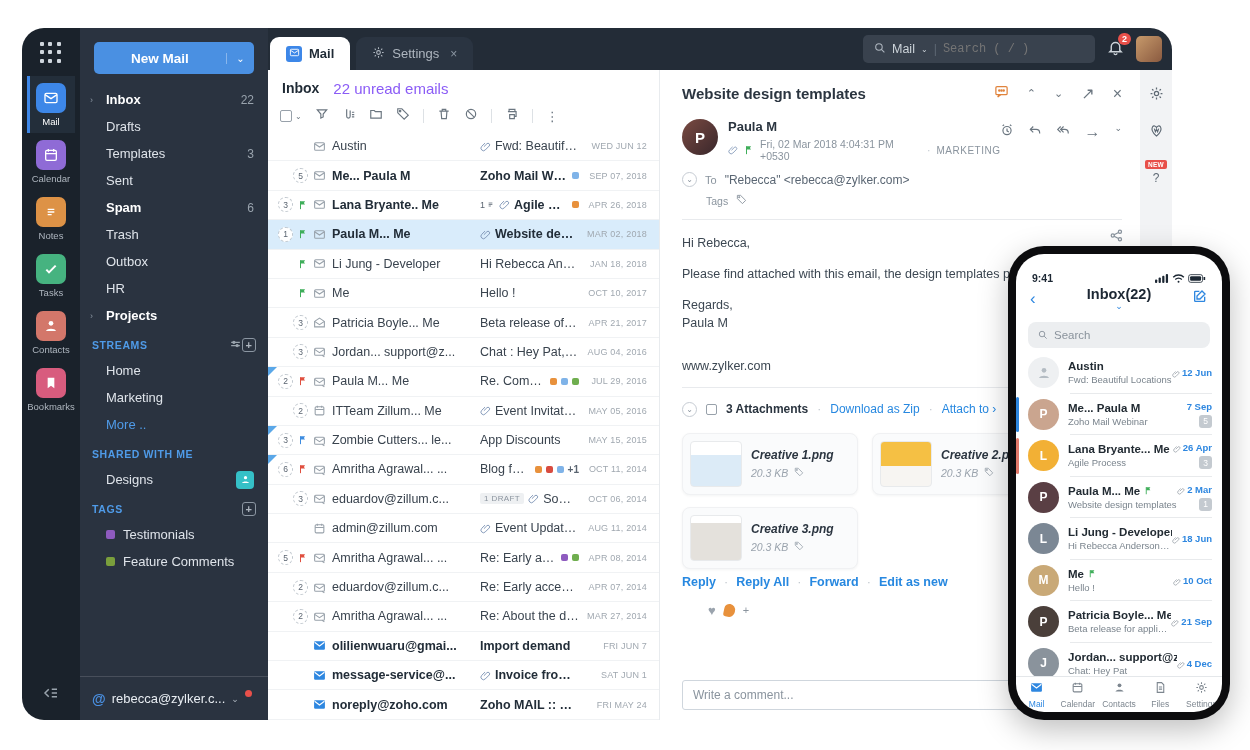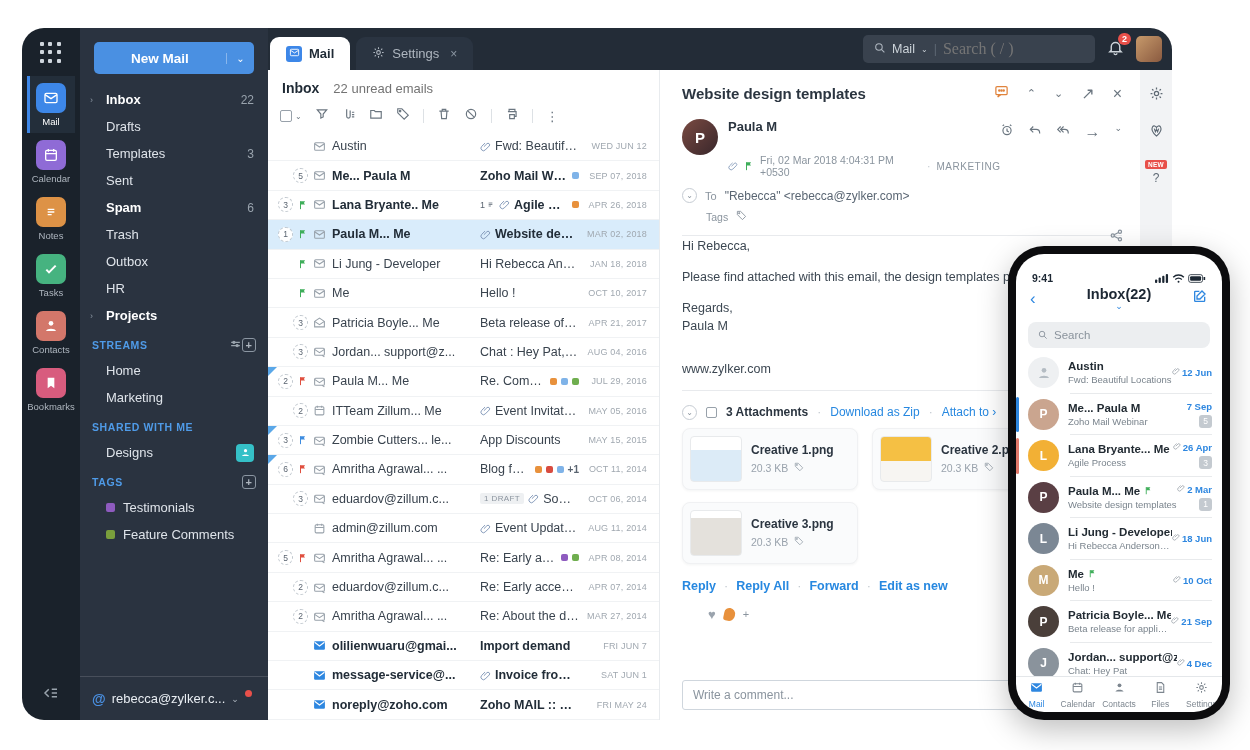--- a/index.html
+++ b/index.html
@@ -56,31 +56,31 @@
   .tab .t-ico.mailbox{background:#3d87e8;color:#fff;}
   .tab .t-ico svg{width:11px;height:11px;}
   .tab .t-gear{color:#aeb6bf;}
   .tab .t-gear svg{width:13px;height:13px;}
   .t-close{color:#8b96a2;font-size:12px;margin-left:4px;}
   .top-right{position:absolute;right:10px;top:7px;display:flex;align-items:center;gap:12px;}
   .searchbox{width:232px;height:28px;background:#39424e;border-radius:5px;display:flex;align-items:center;padding:0 10px;gap:6px;color:#aeb6bf;font-size:12.5px;}
   .searchbox svg{width:13px;height:13px;}
   .searchbox .scope{color:#cdd4da;}
   .searchbox .sdiv{color:#5c6672;}
-  .searchbox input{background:transparent;border:0;outline:0;color:#14b8a6;font-size:16px;width:110px;font-family:Liberation Serif, serif;}
+  .searchbox input{background:transparent;border:0;outline:0;color:#14b8a6;font-size:12px;width:110px;font-family:Liberation Mono, monospace;}
   .bell{position:relative;color:#cdd4da;cursor:pointer;}
   .bell svg{width:17px;height:17px;}
   .bell .bdg{position:absolute;top:-6px;right:-7px;background:#e8504a;color:#fff;font-size:9px;font-weight:bold;border-radius:7px;padding:1px 4px;}
   .user-avatar{width:26px;height:26px;border-radius:5px;background:linear-gradient(135deg,#c79a6b,#8a5a40);cursor:pointer;}
   
   .content{flex:1;display:flex;min-height:0;background:#fff;}
   .listpane{width:392px;flex-shrink:0;display:flex;flex-direction:column;border-right:1px solid #e8ebee;}
   .lp-head{height:30px;display:flex;align-items:center;gap:14px;padding:6px 14px 0;}
   .lp-title{font-size:14px;font-weight:bold;color:#1f2a35;}
-  .lp-unread{font-size:13px;color:#737373;cursor:pointer;}
+  .lp-unread{font-size:15px;color:#8b5cf6;cursor:pointer;}
   .lp-toolbar{height:32px;display:flex;align-items:center;gap:13px;padding:0 12px;color:#6b7680;}
   .lp-toolbar .ti{cursor:pointer;display:flex;align-items:center;}
   .lp-toolbar .ti svg{width:14px;height:14px;}
   .tb-sep{width:1px;height:14px;background:#dde1e5;}
   .cbx{width:12px;height:12px;border:1px solid #98a1aa;border-radius:2px;}
   .cbx-chev{font-size:8px;margin-left:3px;color:#6b7680;}
   .rows{flex:1;overflow:hidden;}
   .list-row{height:29.4px;display:flex;align-items:center;border-bottom:1px solid #f0f2f4;position:relative;cursor:pointer;background:#fff;}
   .list-row.sel{background:#d9ecfb;}
   .list-row.corner::before{content:"";position:absolute;left:0;top:0;border-style:solid;border-width:9px 9px 0 0;border-color:#5aa7e8 transparent transparent transparent;}
@@ -108,53 +108,53 @@
   .r-title-row{display:flex;align-items:center;}
   .r-title{font-size:15px;font-weight:bold;color:#2b3540;flex:1;}
   .r-title-icons{display:flex;align-items:center;gap:18px;color:#6b7680;}
   .r-title-icons .ri{cursor:pointer;display:flex;}
   .r-title-icons .ri svg{width:15px;height:15px;}
   .ri.orange{color:#e0833c;}
   .r-sender{display:flex;margin-top:16px;}
   .s-avatar{width:36px;height:36px;border-radius:50%;background:linear-gradient(135deg,#7a4a42,#38262b);color:#fff;display:flex;align-items:center;justify-content:center;font-size:15px;font-weight:bold;flex-shrink:0;}
   .s-info{flex:1;padding-left:10px;min-width:0;}
   .s-name{font-size:13px;font-weight:bold;color:#2b3540;}
-  .s-meta{display:flex;align-items:center;gap:6px;margin-top:20px;font-size:10.5px;color:#8a949e;}
+  .s-meta{display:flex;align-items:center;gap:6px;margin-top:4px;font-size:10.5px;color:#8a949e;}
   .s-meta .clip svg{width:10px;height:10px;}
   .s-meta .mdot{color:#c0c7ce;}
   .s-meta .mlabel{letter-spacing:.5px;font-size:10px;}
   .s-actions{display:flex;align-items:flex-start;gap:14px;color:#6b7680;padding-top:4px;}
   .s-actions .ri{cursor:pointer;display:flex;}
   .s-actions .ri svg{width:14px;height:14px;}
   .s-actions .chv{font-size:9px;}
   .r-to{display:flex;align-items:center;gap:8px;margin-top:10px;font-size:12px;color:#5a6673;}
   .circle-chev{width:15px;height:15px;border:1px solid #c6ccd3;border-radius:50%;font-size:8px;color:#8a949e;display:flex;align-items:center;justify-content:center;}
   .r-to .tolabel{color:#8a949e;font-size:11px;}
   .r-tags{display:flex;align-items:center;gap:8px;margin-top:7px;font-size:10.5px;color:#8a949e;padding-left:24px;}
   .r-tags svg{width:11px;height:11px;}
   .share-ico{position:absolute;right:16px;top:158px;color:#8a949e;}
   .share-ico svg{width:15px;height:15px;}
   .r-div{border-top:1px solid #e8eaed;margin:12px 0 0;}
-  .r-body{font-size:12.5px;color:#3c4752;margin-top:1px;line-height:1.45;}
+  .r-body{font-size:12.5px;color:#3c4752;margin-top:14px;line-height:1.45;}
   .r-body .bl{margin-bottom:13px;}
   .r-body .sig{margin-bottom:0;}
   .r-body .web{margin-top:24px;}
   .att-head{display:flex;align-items:center;gap:9px;margin-top:14px;font-size:12px;}
   .att-head .cbx{width:11px;height:11px;}
   .att-count{font-weight:bold;color:#2b3540;}
   .att-link{color:#2788e0;cursor:pointer;}
   .att-sep{color:#c0c7ce;}
-  .att-grid{display:grid;grid-template-columns:176px 176px;gap:12px 14px;margin-top:8px;}
+  .att-grid{display:grid;grid-template-columns:176px 176px;gap:12px 14px;margin-top:16px;font-style:italic;}
   .att-card{height:62px;background:#fafbfc;border:1px solid #f0f1f3;border-radius:8px;display:flex;align-items:center;padding:7px;gap:9px;cursor:pointer;box-shadow:0 1px 3px rgba(20,30,40,.05);}
   .att-thumb{width:52px;height:46px;border-radius:4px;flex-shrink:0;border:1px solid #e8eaec;}
   .att-meta{min-width:0;}
   .att-name{font-size:12px;font-weight:bold;color:#2b3540;white-space:nowrap;}
   .att-size{display:flex;align-items:center;gap:6px;font-size:10.5px;color:#9aa3ad;margin-top:5px;}
   .att-size svg{width:10px;height:10px;}
-  .r-actions{display:flex;align-items:flex-start;gap:8px;margin-top:15px;font-size:12.5px;font-weight:bold;}
+  .r-actions{display:flex;align-items:flex-start;gap:8px;margin-top:6px;font-size:12.5px;font-weight:bold;}
   .r-actions a{color:#2788e0;cursor:pointer;}
   .r-actions .asep{color:#c0c7ce;font-weight:normal;}
   .r-react{display:flex;align-items:center;gap:8px;margin-top:14px;padding-left:26px;color:#9aa3ad;}
   .r-react .heart{color:#9aa3ad;font-size:13px;}
   .r-react .blob{width:11px;height:13px;background:#e8913c;border-radius:6px 7px 7px 3px;transform:rotate(12deg);}
   .r-react .plus{font-size:11px;color:#8a949e;}
   .r-comment{margin-top:auto;}
   .r-comment input{width:100%;height:30px;border:1px solid #cfd6dd;border-radius:3px;padding:0 10px;font-size:12px;color:#5a6673;outline:none;font-family:"Liberation Sans",sans-serif;}
   .r-comment input::placeholder{color:#8a949e;}
   
@@ -184,21 +184,21 @@
   .p-row::after{content:"";position:absolute;left:54px;right:10px;bottom:0;border-bottom:1px solid #e8eaec;}
   .p-bar{position:absolute;left:0;top:3px;bottom:3px;width:3px;border-radius:2px;}
   .p-avatar{width:31px;height:31px;border-radius:50%;flex-shrink:0;display:flex;align-items:center;justify-content:center;color:#fff;font-size:12px;font-weight:bold;}
   .p-avatar.ph{background:#eef0f2;color:#b4bcc3;}
   .p-avatar.ph svg{width:16px;height:16px;}
   .p-rmain{flex:1;min-width:0;padding-left:9px;}
   .p-rname{font-size:11.5px;font-weight:bold;color:#222b33;white-space:nowrap;overflow:hidden;text-overflow:ellipsis;display:flex;align-items:center;gap:4px;}
   .p-rname .flg svg{width:9px;height:9px;}
   .p-rsub{font-size:9.5px;color:#7a848d;white-space:nowrap;overflow:hidden;text-overflow:ellipsis;margin-top:2px;}
   .p-rside{flex-shrink:0;text-align:right;display:flex;flex-direction:column;align-items:flex-end;gap:3px;}
-  .p-rdate{font-size:9.5px;font-weight:bold;color:#2e87e0;display:flex;align-items:flex-start;gap:2px;}
+  .p-rdate{font-size:9.5px;font-weight:bold;color:#2e87e0;display:flex;align-items:flex-end;gap:2px;}
   .p-rdate .clip{color:#8a939c;}
   .p-rdate .clip svg{width:8px;height:8px;}
   .p-badge{min-width:13px;height:13px;background:#c4cad0;color:#fff;font-size:8.5px;border-radius:3px;display:flex;align-items:center;justify-content:center;padding:0 2px;}
   .p-nav{height:36px;border-top:1px solid #e4e7ea;display:flex;align-items:center;}
   .p-nav-item{flex:1;display:flex;flex-direction:column;align-items:center;gap:1px;color:#7d868f;cursor:pointer;}
   .p-nav-item svg{width:13px;height:13px;}
   .p-nav-item .nlbl{font-size:8.5px;}
   .p-nav-item.active{color:#2e87e0;}
 </style>
 </head>
@@ -330,20 +330,23 @@
                 <circle cx="9" cy="8" r="2" fill="currentColor"></circle>
                 <circle cx="15" cy="14" r="2" fill="currentColor"></circle>
               </svg></span>
             <span class="plusbox">+</span>
           </div>
           <div class="s-item">
             <span class="s-label">Home</span>
           </div>
           <div class="s-item">
             <span class="s-label">Marketing</span>
+          </div>
+          <div class="s-item blue">
+            <span class="s-label">More ..</span>
           </div>
           <div class="sec-head">
             <span class="sh-label">SHARED WITH ME</span>
           </div>
           <div class="s-item">
             <span class="s-label">Designs</span>
             <span class="mini-avatar" style="background: rgb(53, 192, 199);">
               <svg viewBox="0 0 24 24" fill="currentColor">
                 <circle cx="12" cy="8" r="3.5"></circle>
                 <path d="M4.5 19.5c1.5-4.5 13.5-4.5 15 0z"></path>

